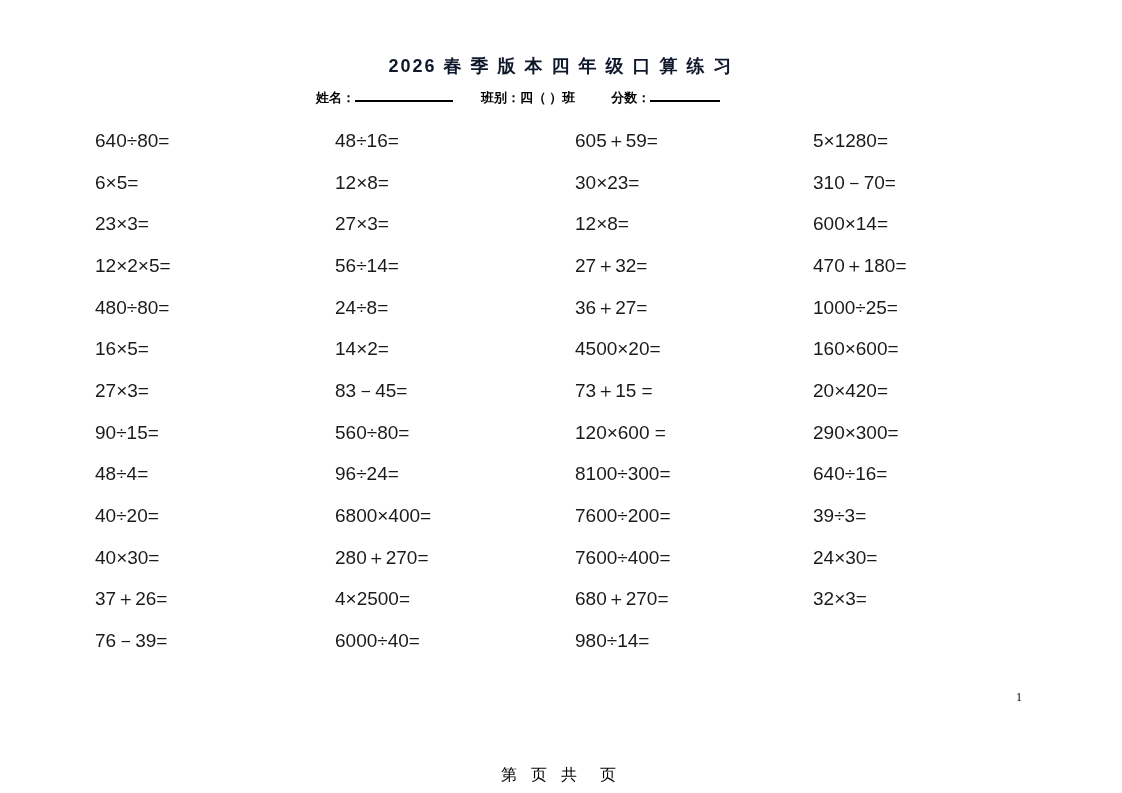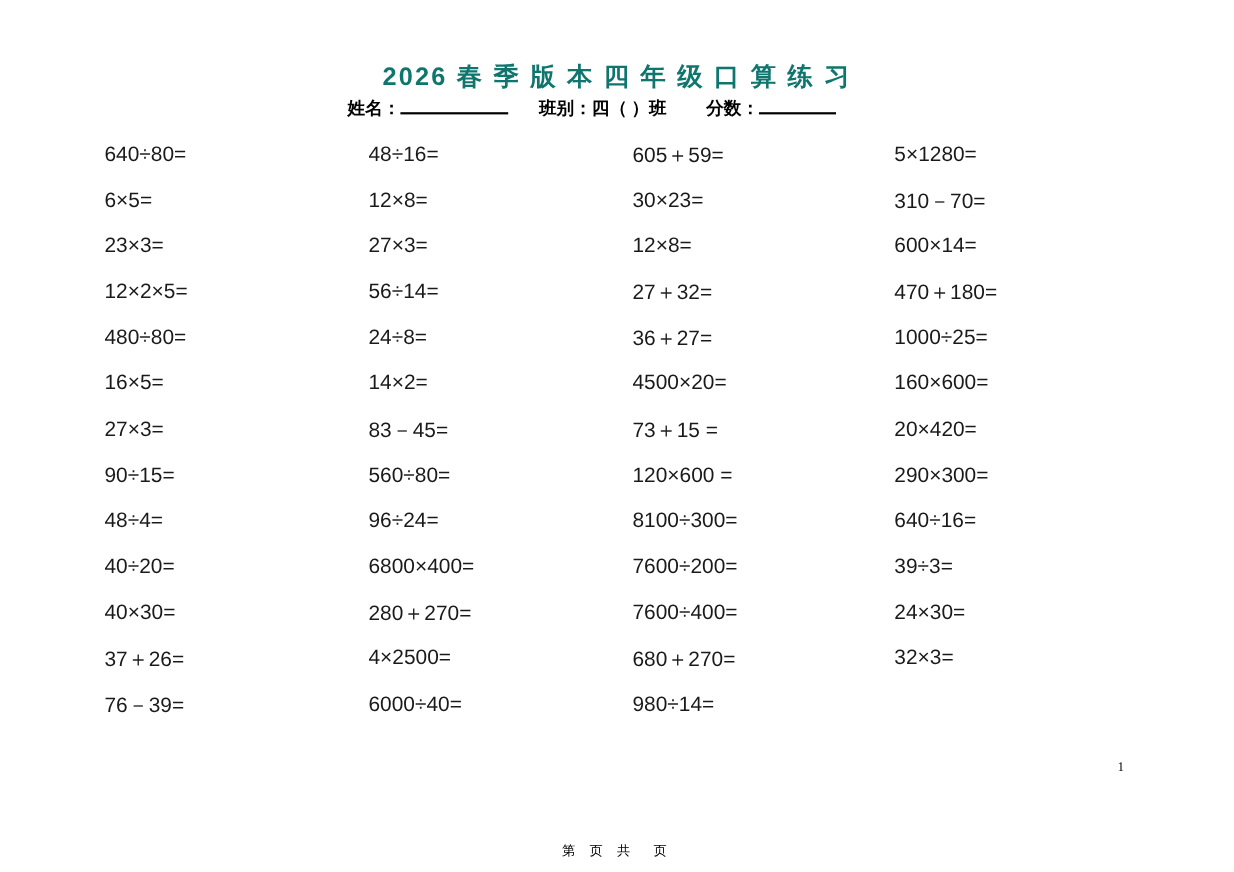--- a/index.html
+++ b/index.html
@@ -13,32 +13,32 @@
     font-family: "Liberation Sans", sans-serif;
     color: #1a1a1a;
     overflow: hidden;
   }
   .title {
     position: absolute;
     top: 54px;
     left: 0;
     width: 100%;
     text-align: center;
-    color: #0f766e;
-    font-size: 23px;
+    color: #0f172a;
+    font-size: 18px;
     font-weight: bold;
     letter-spacing: 2px;
     white-space: pre;
     font-family: "Liberation Sans", sans-serif;
   }
   .info-line {
     position: absolute;
     top: 89px;
     left: 316px;
-    font-size: 16px;
+    font-size: 13px;
     font-weight: bold;
     color: #000000;
     white-space: nowrap;
     font-family: "Liberation Serif", serif;
   }
   .blank {
     display: inline-block;
     border-bottom: 2px solid #000000;
     height: 13px;
     vertical-align: baseline;
@@ -65,21 +65,21 @@
     font-size: 12px;
     color: #000000;
     font-family: "Liberation Serif", serif;
   }
   .footer {
     position: absolute;
     top: 765px;
     left: 0;
     width: 100%;
     text-align: center;
-    font-size: 12px;
+    font-size: 16px;
     letter-spacing: 5px;
     color: #000000;
     white-space: pre;
     font-family: "Liberation Serif", serif;
   }
 </style>
 </head>
 <body>
 
 <div class="page">

